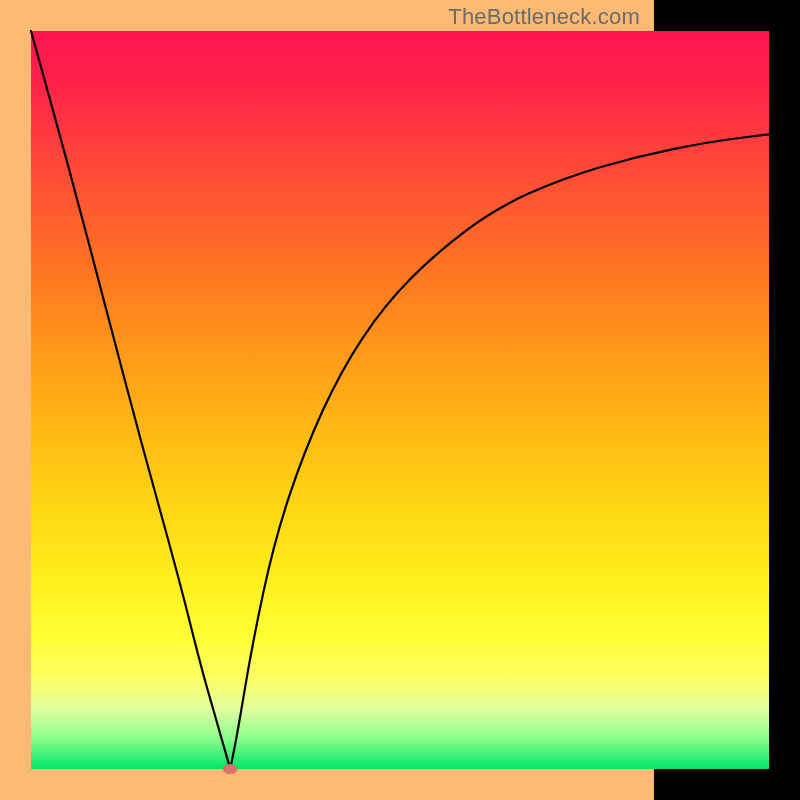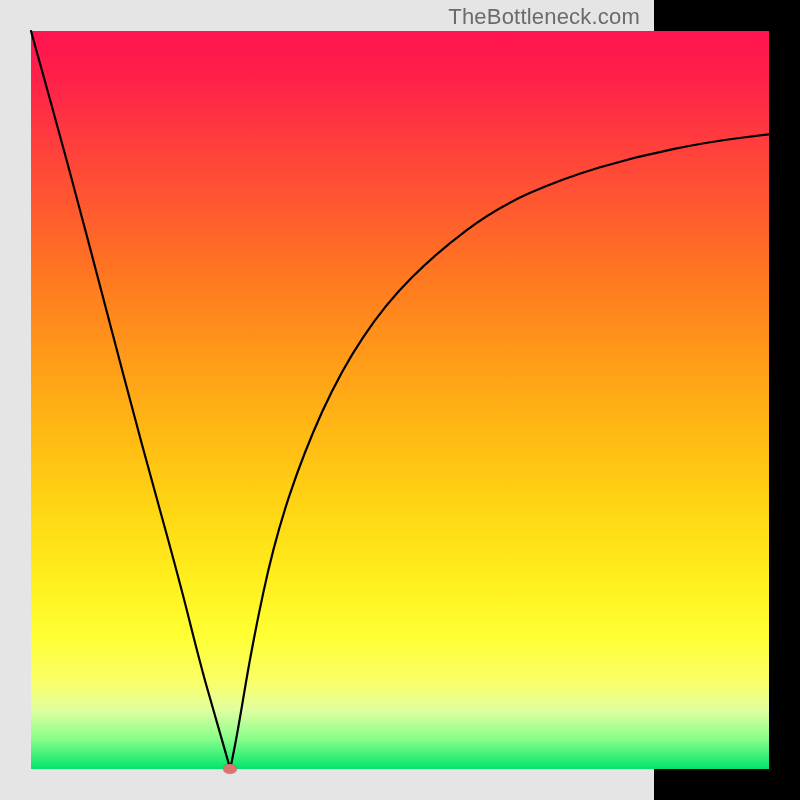--- a/index.html
+++ b/index.html
@@ -1,21 +1,21 @@
 <!DOCTYPE html>
 <html><head>
 <meta charset="utf-8">
 <style>
   * { margin: 0; padding: 0; box-sizing: border-box; }
   html, body { width: 800px; height: 800px; overflow: hidden; background: #000; }
   .frame {
     position: relative;
     width: 654px;
     height: 800px;
-    background: #e5e5e5;
+    background: #fdba74;
   }
   .watermark {
     position: absolute;
     top: 4px;
     right: 14px;
     font-family: Arial, Helvetica, sans-serif;
     font-size: 22px;
     font-weight: 400;
     color: #6b6b6b;
     letter-spacing: 0.2px;

